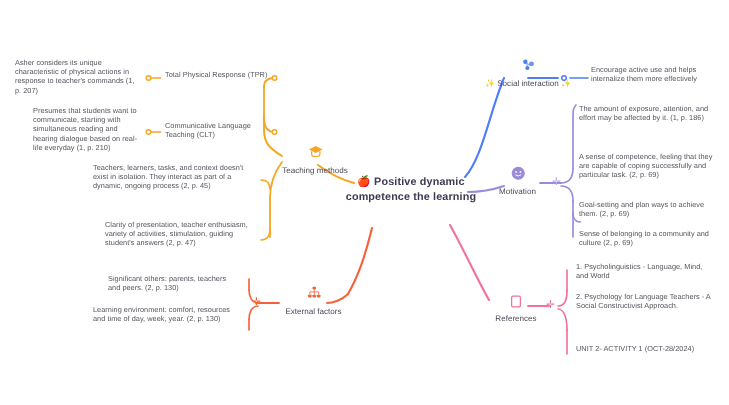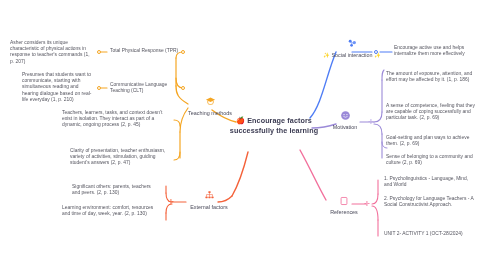--- a/index.html
+++ b/index.html
@@ -135,22 +135,22 @@
     <path d="M248,152 C244,168 240,182 232,196" stroke="#f4623a" stroke-width="1.4" fill="none" stroke-linecap="round"></path>
     <path d="M232,196 C228,200 222,202 218,202" stroke="#f4623a" stroke-width="1.3" fill="none" stroke-linecap="round"></path>
     <path d="M186,202 C180,202 176,202 172,202" stroke="#f4623a" stroke-width="1.2" fill="none" stroke-linecap="round"></path>
     <path d="M172,202 C168,202 166,198 166,193" stroke="#f4623a" stroke-width="1.1" fill="none" stroke-linecap="round"></path>
     <path d="M166,193 C166,189 166,188 166,186" stroke="#f4623a" stroke-width="1.1" fill="none" stroke-linecap="round"></path>
     <path d="M172,204 C168,204 166,208 166,213" stroke="#f4623a" stroke-width="1.1" fill="none" stroke-linecap="round"></path>
     <path d="M166,213 C166,217 166,218 166,220" stroke="#f4623a" stroke-width="1.1" fill="none" stroke-linecap="round"></path>
   </svg>
 
   <div class="node central" style="left:222px; top:116px; width:104px;">
-    <div>🍎 Encourage factors</div>
-    <div>successfully the learning</div>
+    <div>🍎 Positive dynamic</div>
+    <div>competence the learning</div>
   </div>
 
   <div class="node branch" style="left:178px; top:96px;">
     <span class="bicon">
       <svg width="11" height="11" viewBox="0 0 24 24" aria-hidden="true">
         <path d="M12 3 L22 8 L12 13 L2 8 Z" fill="#f5a623"></path>
         <path d="M6 10.5 V15 C6 17 9 18.5 12 18.5 C15 18.5 18 17 18 15 V10.5" fill="none" stroke="#f5a623" stroke-width="1.8"></path>
       </svg>
     </span>
     <span class="blabel">Teaching methods</span>

